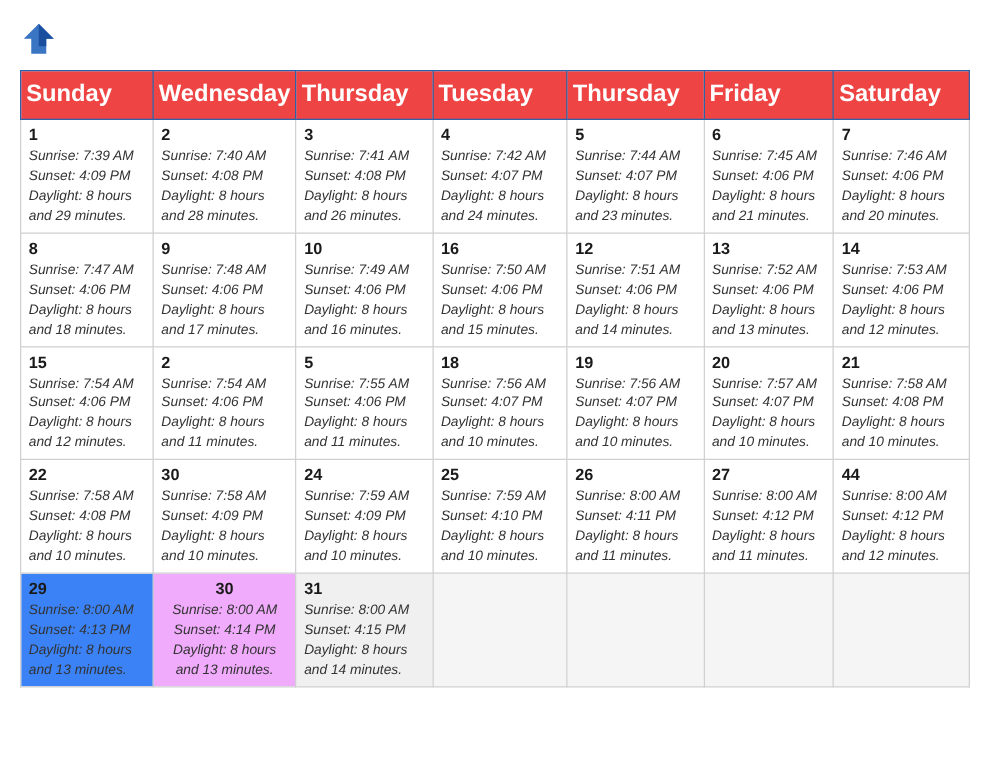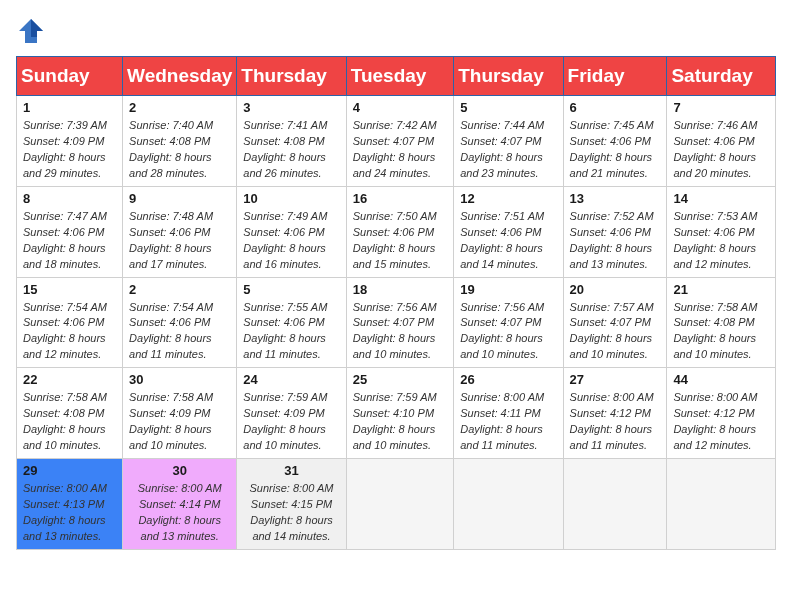--- a/index.html
+++ b/index.html
@@ -243,21 +243,21 @@
       </tr>
       <tr class="last-row">
         <td class="last-row-cell" style="background: #3b82f6;">
           <span class="day-number">29</span>
 <div class="day-info">Sunrise: 8:00 AM<br>Sunset: 4:13 PM<br>Daylight: 8 hours and 13 minutes.</div>
         </td>
         <td class="last-row-cell" style="background: #f0abfc; text-align: center;">
           <span class="day-number">30</span>
 <div class="day-info">Sunrise: 8:00 AM<br>Sunset: 4:14 PM<br>Daylight: 8 hours and 13 minutes.</div>
         </td>
-        <td class="last-row-cell" style="background: rgb(240, 240, 240); text-align: center;">
+        <td class="last-row-cell" style="background: rgb(240, 240, 240);">
           <span class="day-number">31</span>
 <div class="day-info">Sunrise: 8:00 AM<br>Sunset: 4:15 PM<br>Daylight: 8 hours and 14 minutes.</div>
         </td>
         <td class="empty-cell"></td>
         <td class="empty-cell"></td>
         <td class="empty-cell"></td>
         <td class="empty-cell"></td>
       </tr>
     </tbody>
 </table>

